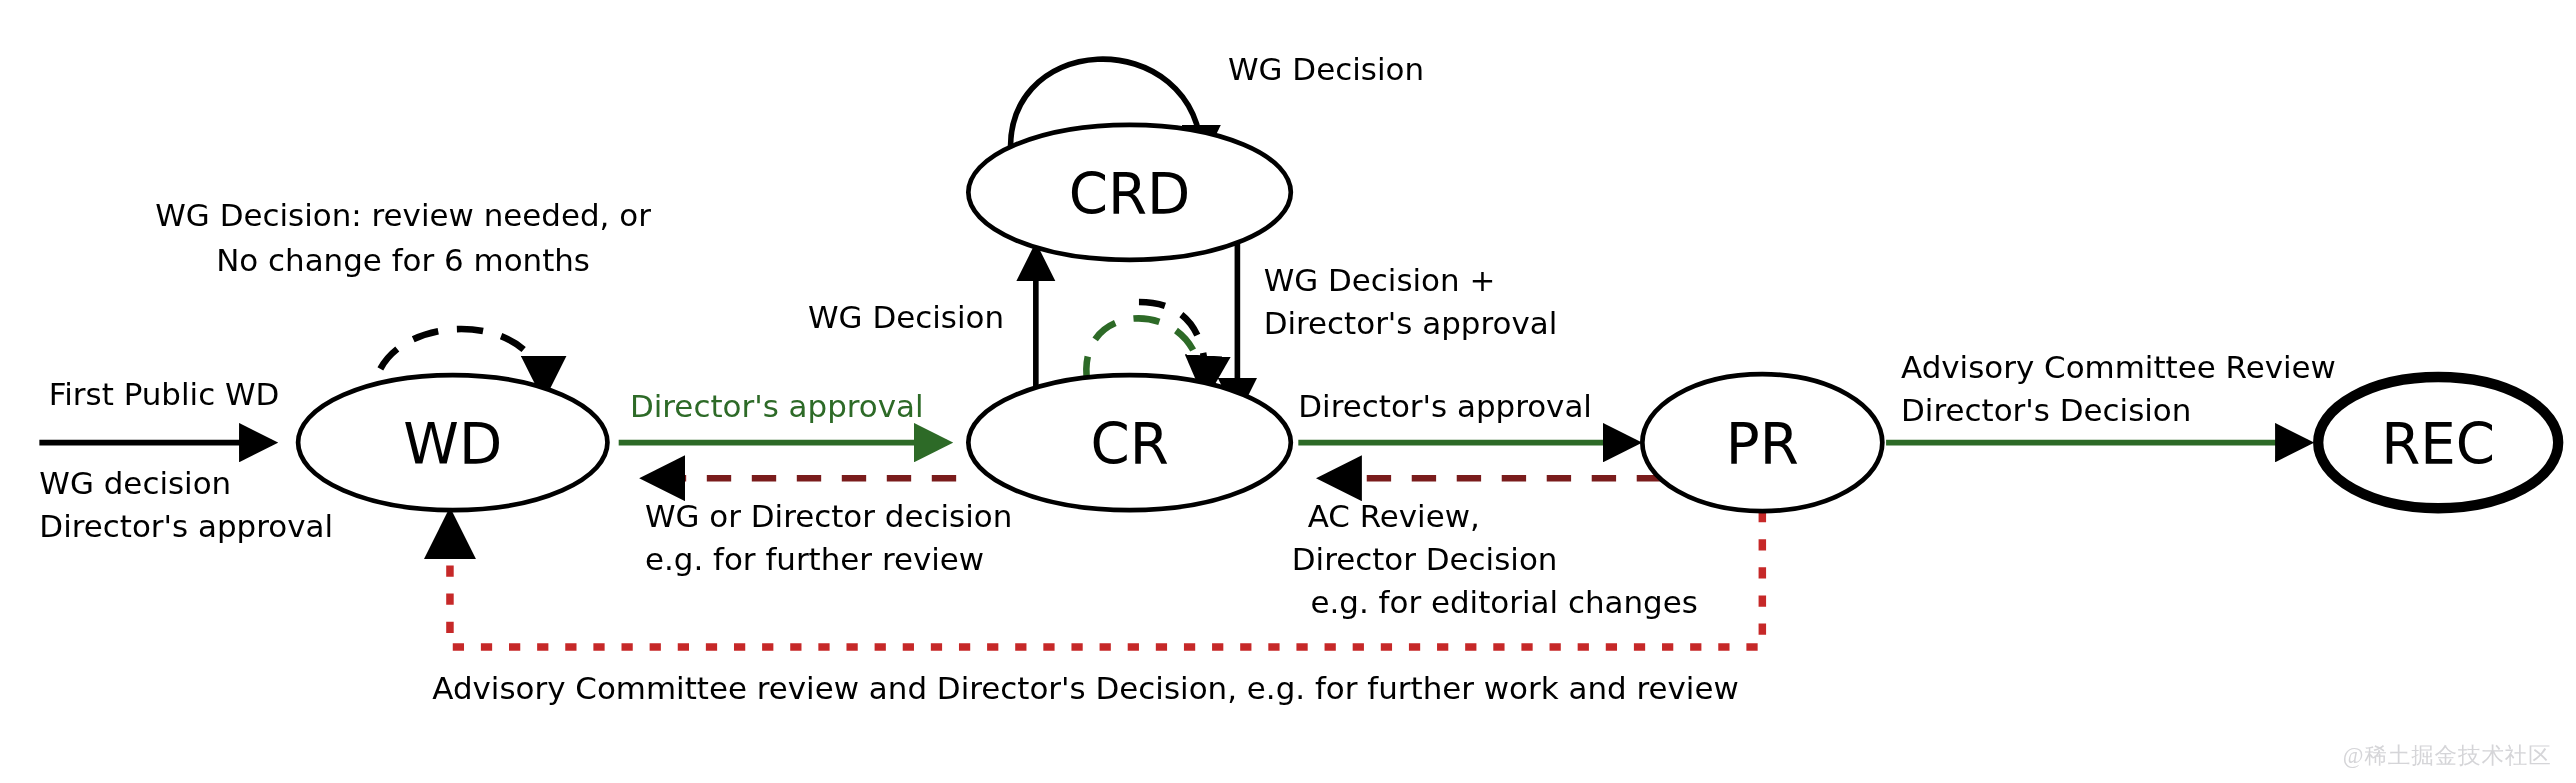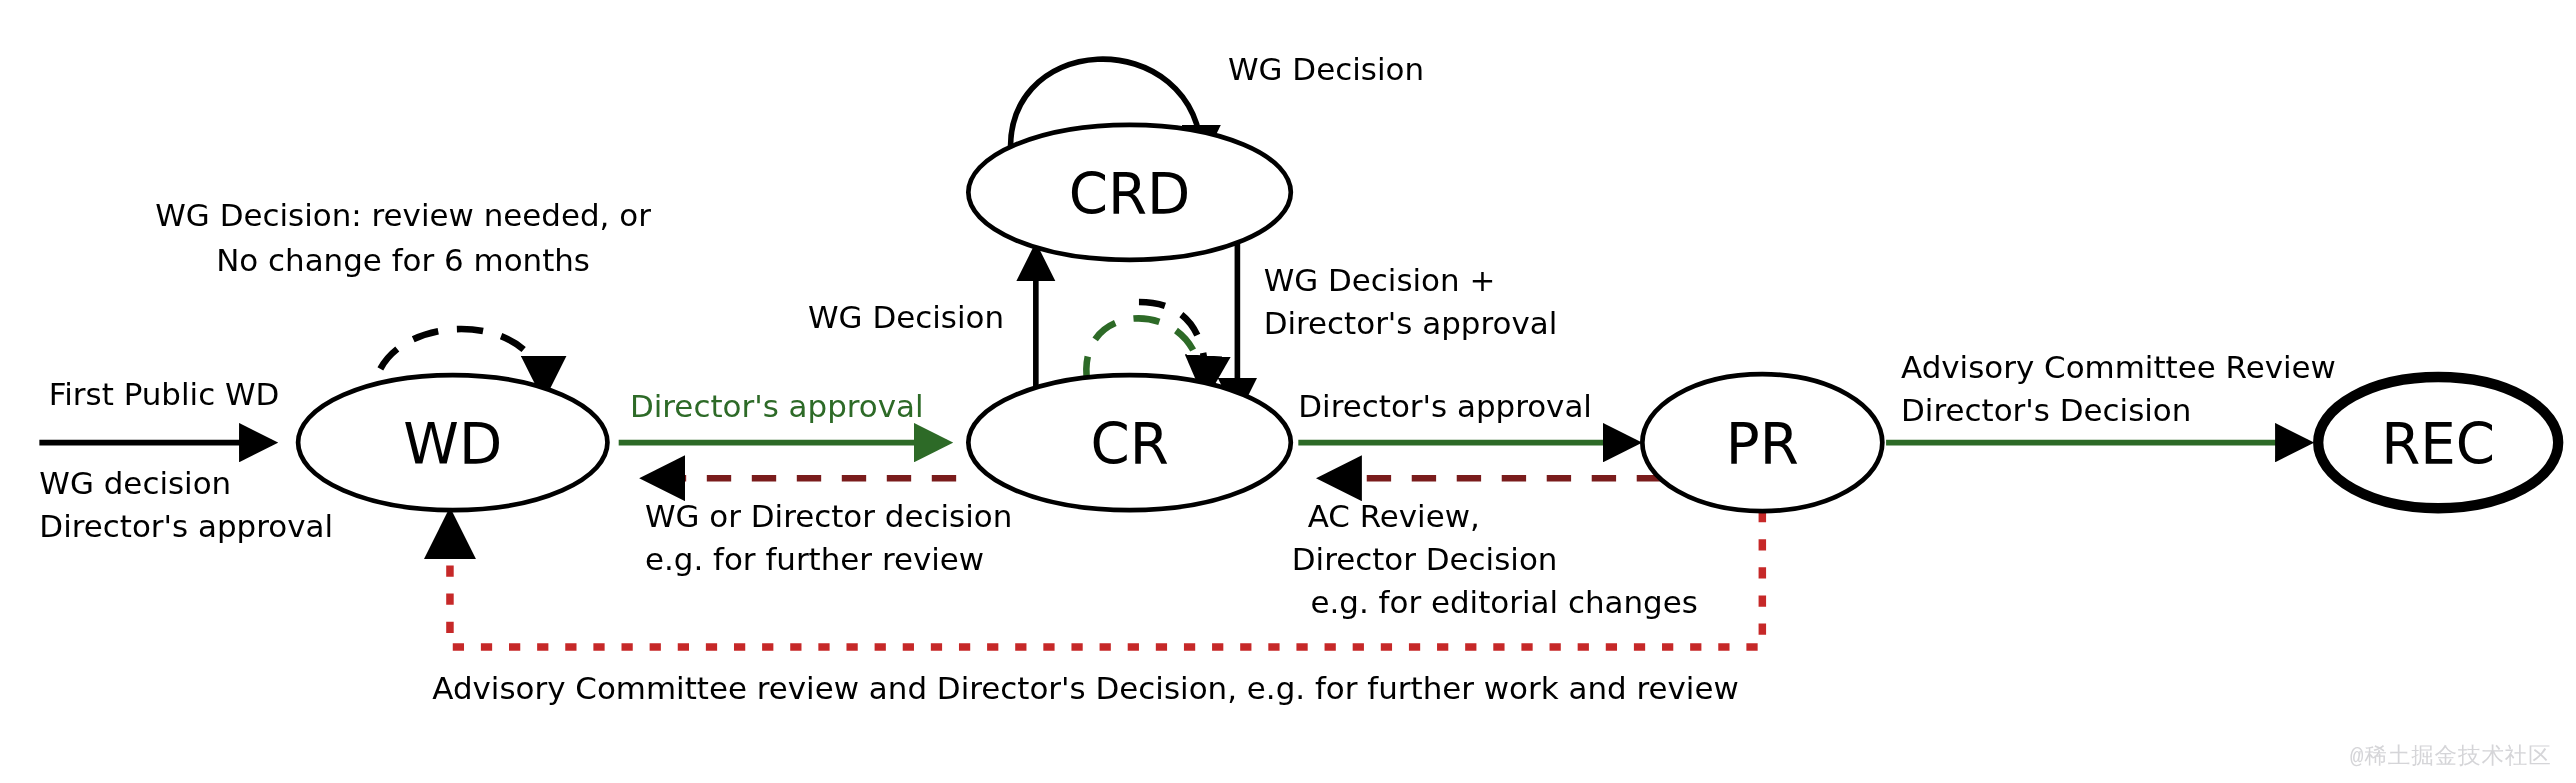--- a/index.html
+++ b/index.html
@@ -81,21 +81,21 @@
   .loop-dashed-green {
     stroke: #2d6a27;
     stroke-width: 7;
     fill: none;
     stroke-dasharray: 28 20;
   }
   .watermark {
     position: absolute;
     right: 24.4px;
     bottom: 13px;
-    font-family: Liberation Mono, monospace;
+    font-family: Liberation Serif, serif;
     font-size: 22.5px;
     color: #d5d5d8;
     letter-spacing: 0.9px;
     user-select: none;
   }
 </style>
 </head>
 <body>
 
 <div id="diagram-root">

